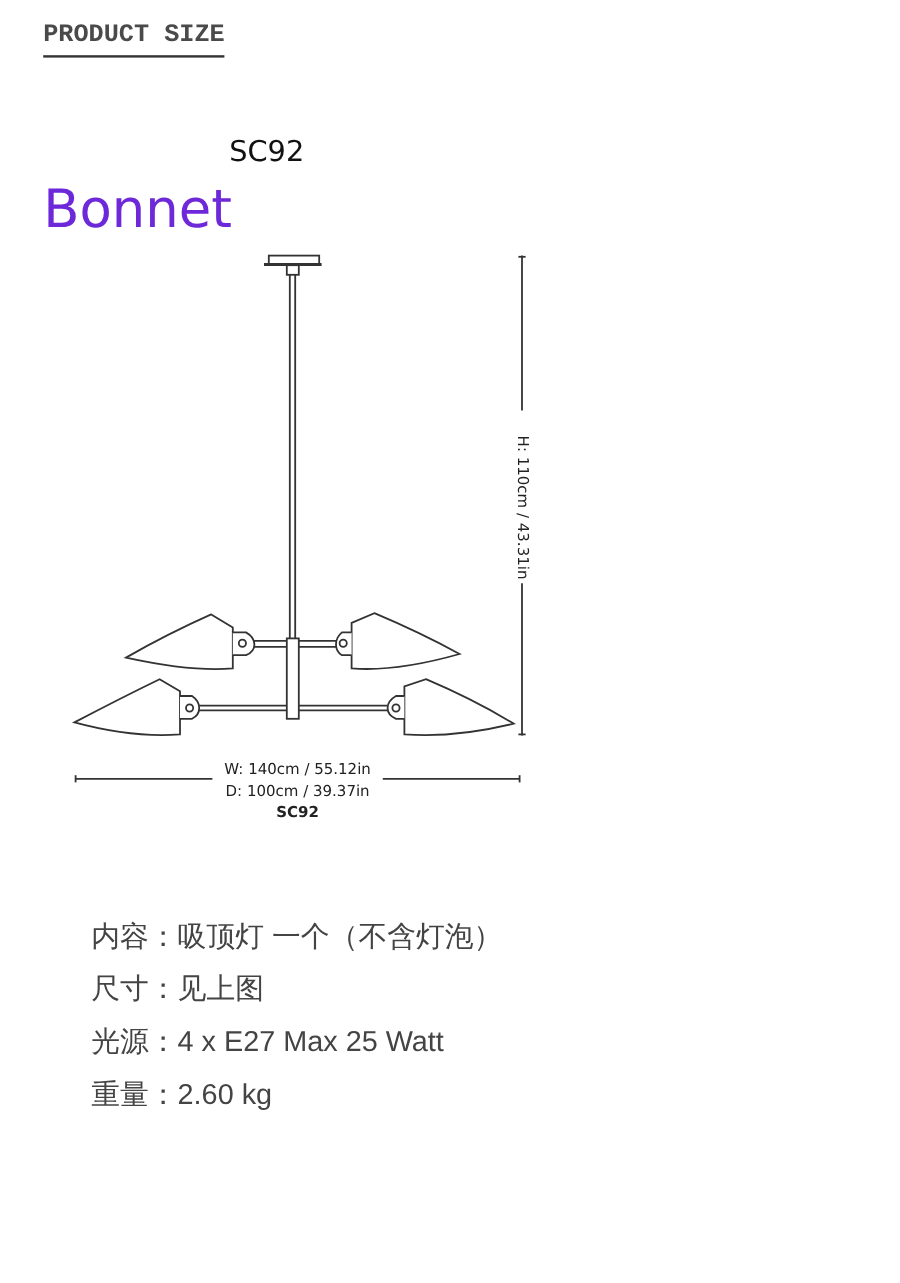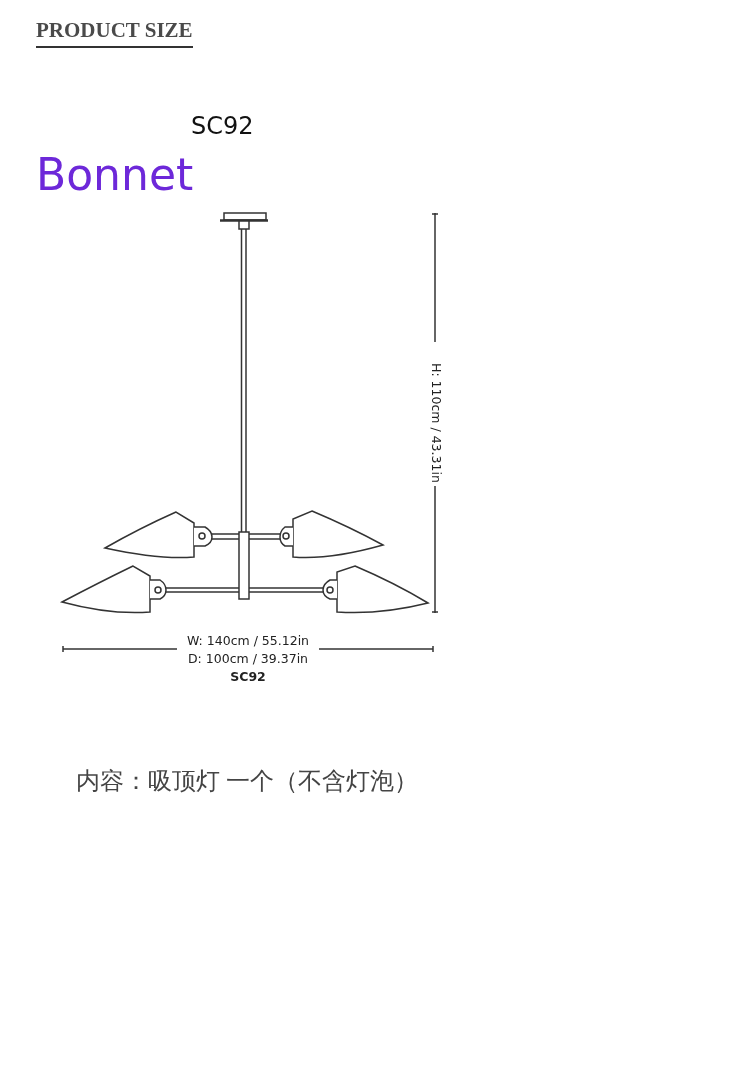--- a/index.html
+++ b/index.html
@@ -1,39 +1,39 @@
 <!DOCTYPE html>
 <html><head>
   <meta charset="utf-8">
   <style>
     html, body { margin: 0; padding: 0; background: #ffffff; }
     body { width: 750px; height: 1069px; position: relative; overflow: hidden; font-family: "Liberation Sans", "DejaVu Sans", sans-serif; }
     .section-title {
       position: absolute; left: 36px; top: 18px;
-      font-family: Liberation Serif, serif; font-weight: bold;
+      font-family: Liberation Mono, monospace; font-weight: bold;
       font-size: 21px; color: #4a4a4a; letter-spacing: 0px;
       padding-bottom: 4px; border-bottom: 2px solid #333;
       line-height: 24px;
     }
     .product-name {
       position: absolute; left: 36px; top: 110px;
       font-family: "DejaVu Sans", sans-serif; font-size: 44px; color: #6d28d9;
       line-height: 52px;
       margin-top: 39px;
     }
     .product-code {
       position: absolute; left: 191px; top: 111px;
       font-family: "DejaVu Sans", sans-serif; font-size: 24px; color: #111;
       line-height: 30px;
     }
     .drawing { position: absolute; left: 0; top: 195px; width: 750px; height: 500px; }
     .dim-text { font-family: "DejaVu Sans", sans-serif; fill: #222; }
     .specs { position: absolute; left: 76px; top: 763px; }
     .spec-row {
-      font-family: Liberation Serif, serif;
+      font-family: Liberation Sans, sans-serif;
       font-size: 24px; color: #444; height: 44px; line-height: 36px;
       white-space: nowrap;
     }
     .spec-label, .spec-value { display: inline; }
   </style>
 </head>
 <body>
 
 <div class="section-title">PRODUCT SIZE</div>
 
@@ -96,13 +96,22 @@
   <text class="dim-text" x="0" y="0" font-size="12.5" transform="translate(432,363) rotate(90)">H: 110cm / 43.31in</text>
   <text class="dim-text" x="248" y="645" font-size="12.5" text-anchor="middle">W: 140cm / 55.12in</text>
   <text class="dim-text" x="248" y="663" font-size="12.5" text-anchor="middle">D: 100cm / 39.37in</text>
   <text class="dim-text" x="248" y="681" font-size="12.5" font-weight="bold" text-anchor="middle">SC92</text>
 </svg>
 
 <div class="specs">
   <div class="spec-row">
     <span class="spec-label">内容：</span><span class="spec-value">吸顶灯 一个（不含灯泡）</span>
   </div>
+  <div class="spec-row">
+    <span class="spec-label">尺寸：</span><span class="spec-value">见上图</span>
+  </div>
+  <div class="spec-row">
+    <span class="spec-label">光源：</span><span class="spec-value">4 x E27 Max 25 Watt</span>
+  </div>
+  <div class="spec-row">
+    <span class="spec-label">重量：</span><span class="spec-value">2.60 kg</span>
+  </div>
 </div>
 
 </body></html>

